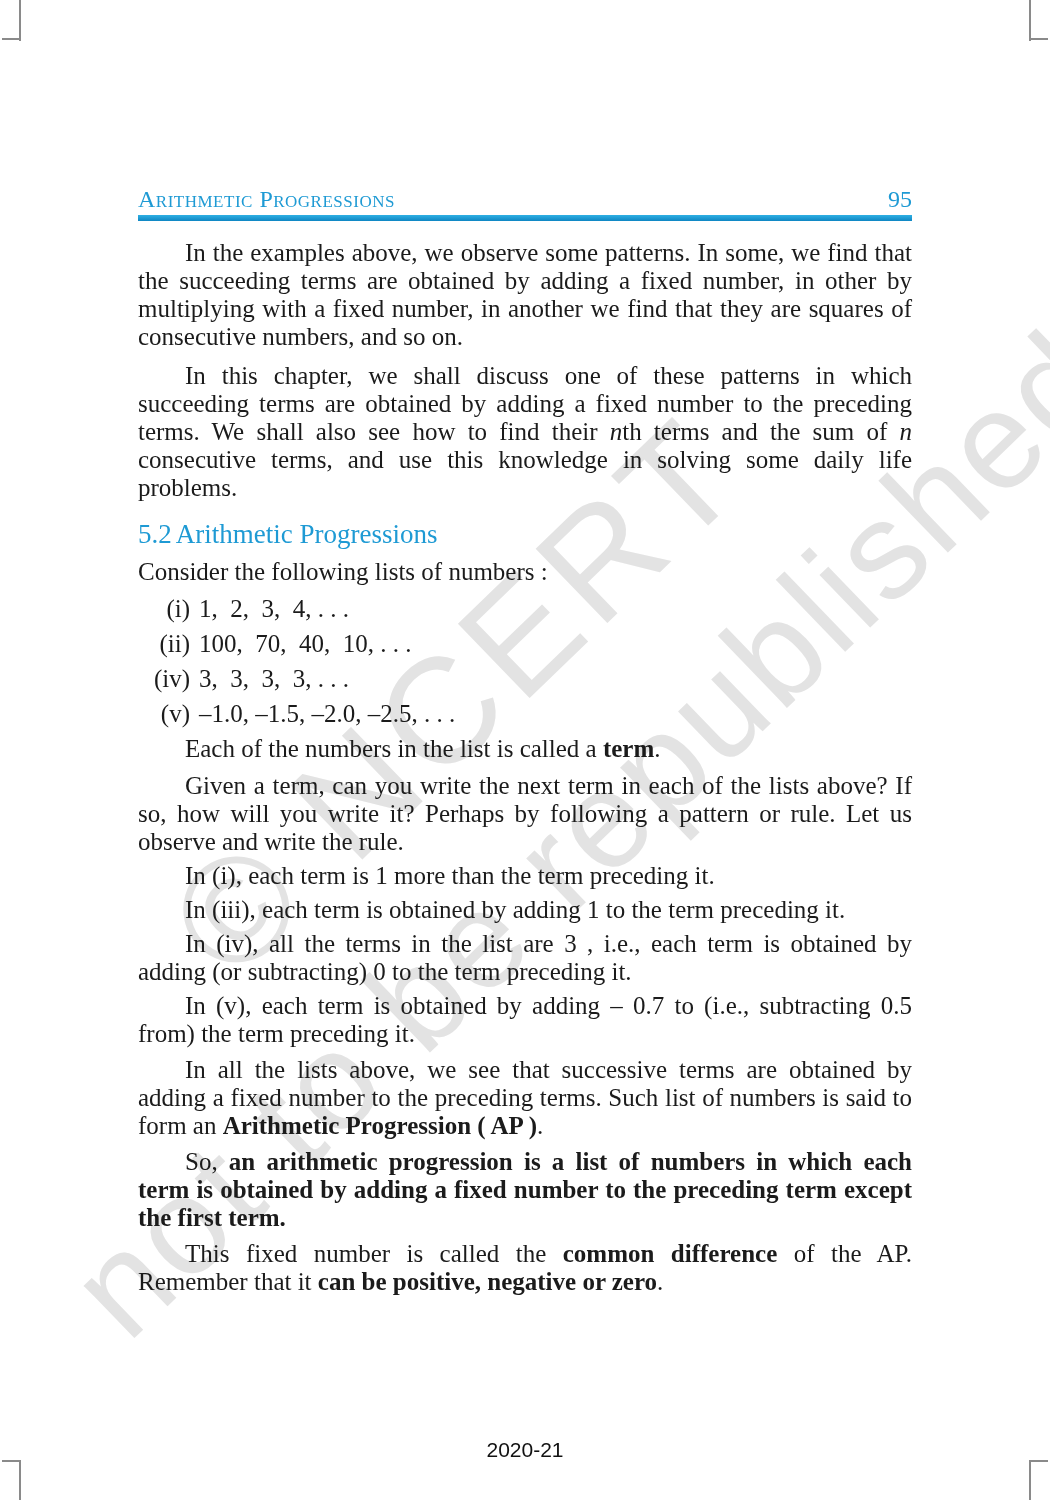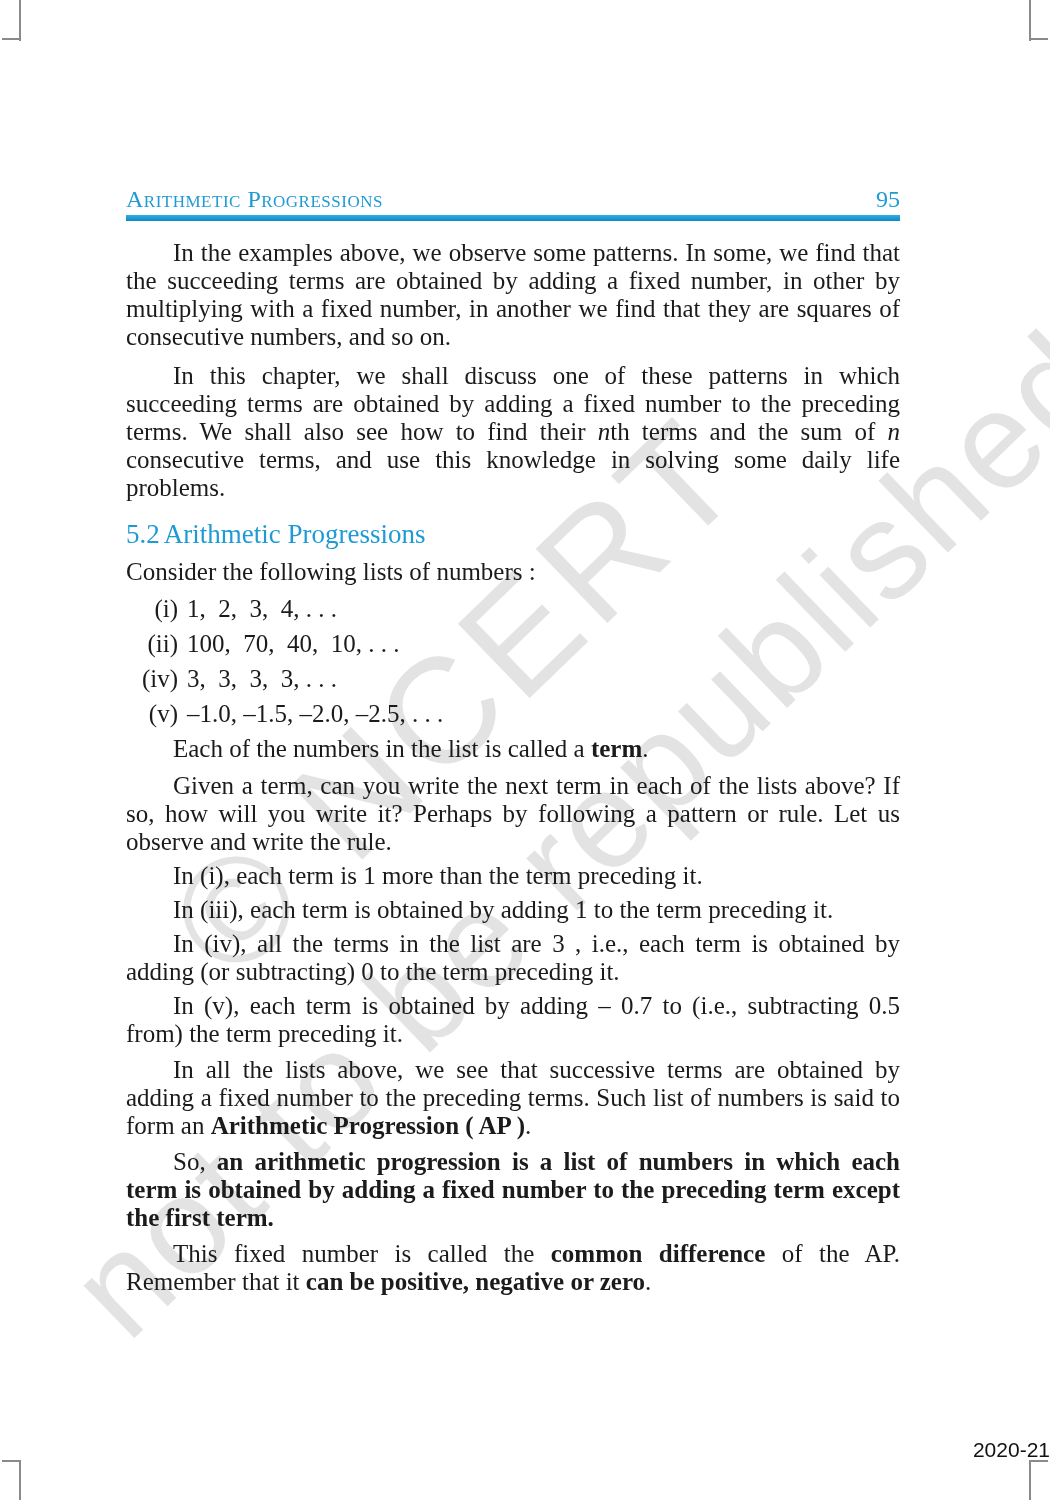--- a/index.html
+++ b/index.html
@@ -28,21 +28,21 @@
   
   .watermark{
     position:absolute;left:-228px;top:575px;width:1500px;
     transform:rotate(-44deg);text-align:center;
     color:var(--wm-color);font-family:"Liberation Sans",sans-serif;
     z-index:0;pointer-events:none;user-select:none;white-space:nowrap;
   }
   .wm-line1{font-size:150px;line-height:190px;letter-spacing:8px;}
   .wm-line2{font-size:138px;line-height:190px;letter-spacing:4px;}
   
-  .content{position:absolute;left:126px;top:0;width:774px;z-index:1;}
+  .content{position:absolute;left:138px;top:0;width:774px;z-index:1;}
   .header-row{
     display:flex;justify-content:space-between;align-items:baseline;
     margin-top:186px;color:var(--accent);
   }
   .running-title{font-variant:small-caps;font-size:24px;letter-spacing:0.5px;}
   .page-number{font-size:24px;}
   .rule{height:6px;margin-top:2px;background:linear-gradient(var(--accent-rule-top),var(--accent-rule-bottom));}
   p.body{margin:7px 0 0 0;font-size:25px;line-height:28px;}
   p.gap{margin-top:11px;}
   .ind{text-indent:47px;}
@@ -51,21 +51,21 @@
   .i{font-style:italic;}
   .section{
     margin:17px 0 0 0;font-size:27px;line-height:30px;color:var(--accent);
     font-weight:normal;display:flex;gap:4px;
   }
   .list{margin-top:9px;}
   .list-row{display:flex;margin-bottom:7px;font-size:25px;line-height:28px;}
   .list-label{width:52px;text-align:right;flex:none;}
   .list-value{margin-left:9px;white-space:pre-wrap;}
   .footer{
-    position:absolute;left:0;right:0;top:1438px;text-align:right;z-index:1;
+    position:absolute;left:0;right:0;top:1438px;text-align:center;z-index:1;
     font-family:"Liberation Sans",sans-serif;font-size:21px;color:#111;
   }
 </style>
 </head>
 <body>
 
 <div class="page">
 
   <div class="crop tl-v"></div>
   <div class="crop tl-h"></div>

